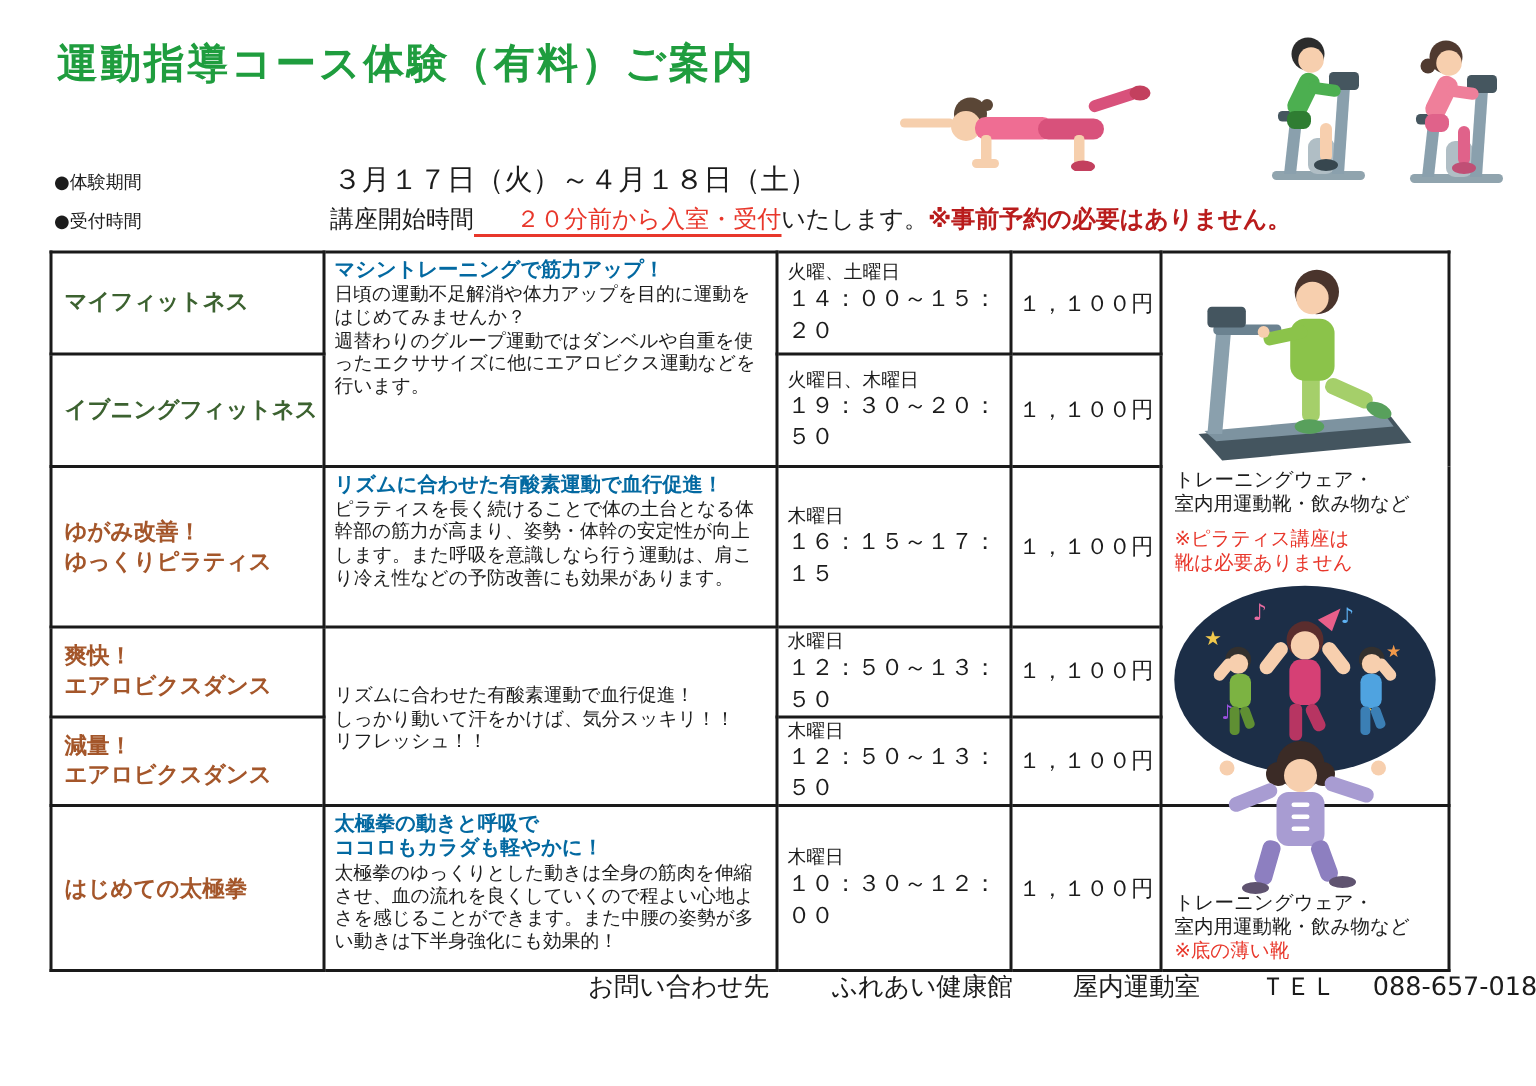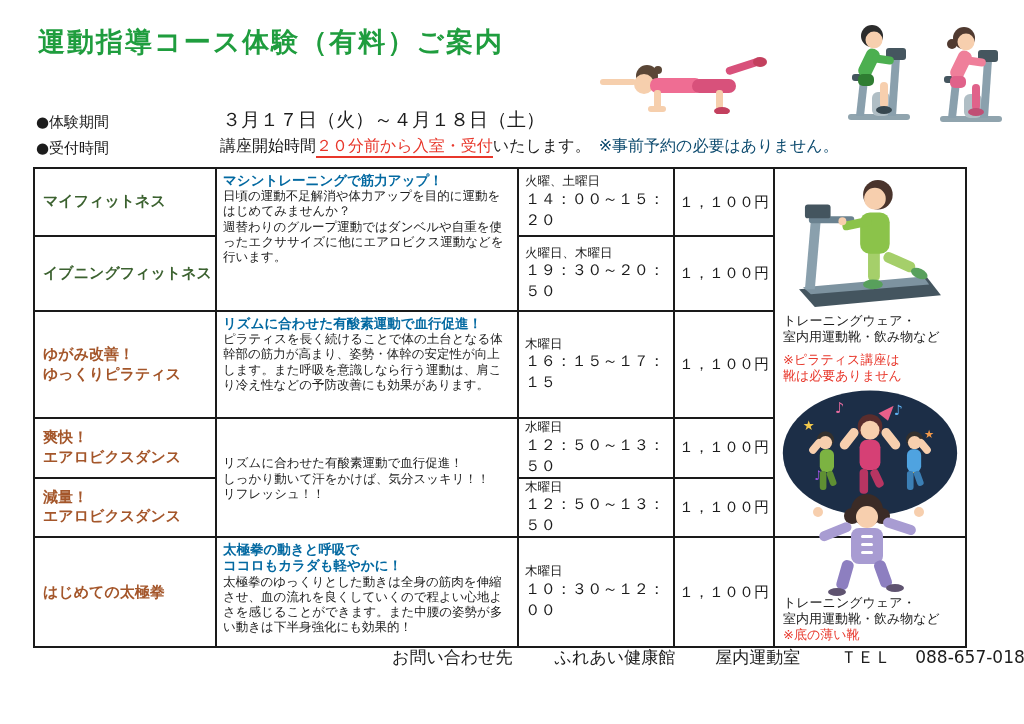--- a/index.html
+++ b/index.html
@@ -8,27 +8,27 @@
     background:#ffffff;color:#1c1c1c;
     font-family:"DejaVu Sans","Liberation Sans",sans-serif;
   }
   .preline{white-space:pre-line;}
   
   .page-title{
     position:absolute;left:38px;top:24px;
     font-size:27px;font-weight:bold;color:#1f9d3e;letter-spacing:2px;
   }
   
-  .info-label{position:absolute;left:36px;font-size:15px;}
+  .info-label{position:absolute;left:36px;font-size:12px;}
   .lbl-period{top:113px;}
   .lbl-reception{top:139px;}
   .period-value{position:absolute;left:222px;top:107px;font-size:19px;}
   .reception-line{position:absolute;left:220px;top:136px;font-size:16px;}
-  .reception-line .hl{color:#e8372b;border-bottom:2px solid #e8372b;padding-bottom:1px;}
-  .reception-line .note{color:#0c4a6e;font-weight:normal;margin-left:8px;}
+  .reception-line .hl{color:#e8372b;border-bottom:2px solid #e8372b;padding-bottom:1px;padding-left:28px;}
+  .reception-line .note{color:#b91c1c;font-weight:bold;}
   
   table.course-table{
     position:absolute;left:33px;top:167px;
     border-collapse:collapse;table-layout:fixed;
   }
   .course-table td{border:2px solid #1a1a1a;padding:0;}
   tr.r1{height:68px;} tr.r2{height:75px;} tr.r3{height:107px;}
   tr.r4{height:53px;} tr.r5{height:53px;} tr.r6{height:110px;}
   td.name{font-weight:bold;font-size:15px;padding-left:8px;vertical-align:middle;line-height:1.3;}
   .green{color:#3c6230;} .brown{color:#a4562a;border-radius:8px;}

